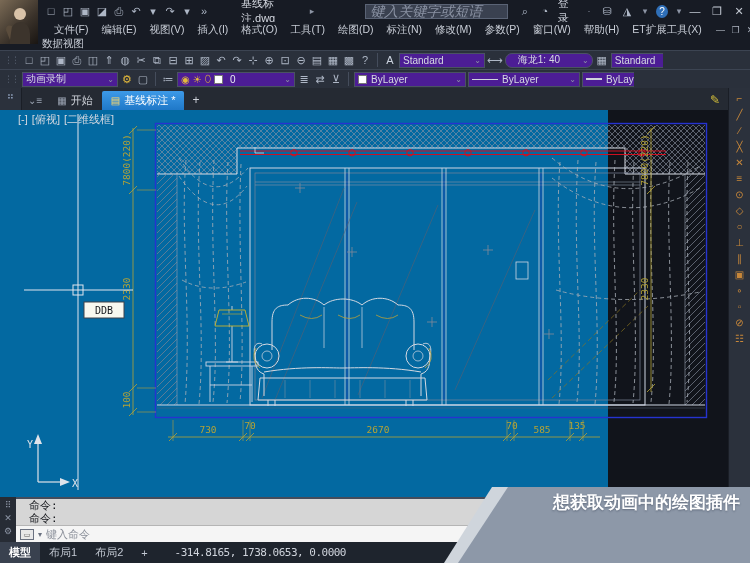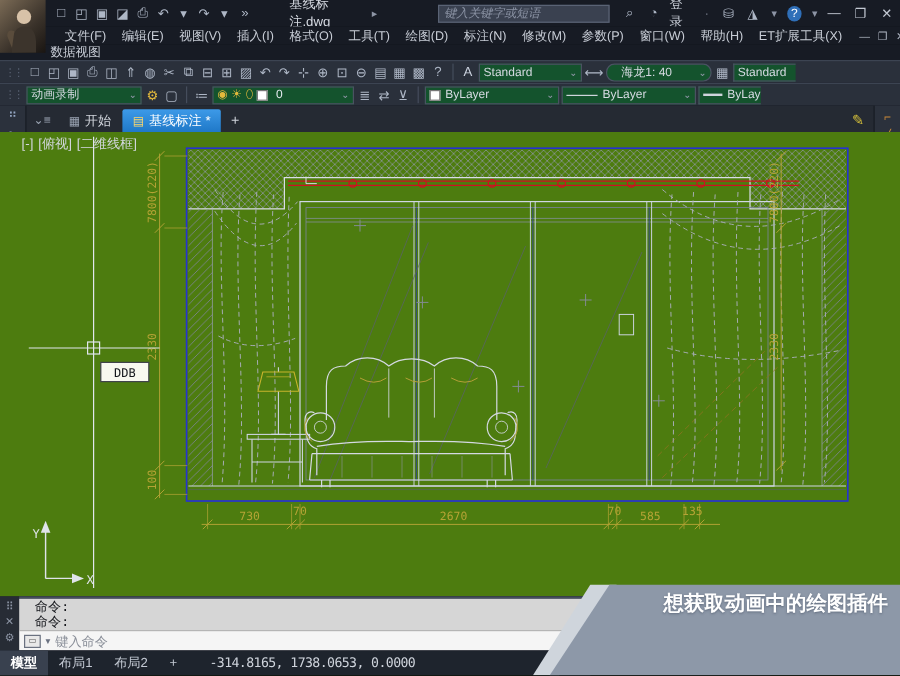--- a/index.html
+++ b/index.html
@@ -9,39 +9,39 @@
   #app { position:relative; width:750px; height:563px; background:#11141b; }
 
   
   .t-title { left:0; top:0; width:750px; height:22px; background:#171b24; display:flex; align-items:center; color:#c9ced8; font-size:11px; }
   .avatar { left:0; top:0; width:38px; height:44px; background:linear-gradient(135deg,#7a6a55,#3a322a 60%,#191512); z-index:12; }
   .avatar svg { width:100%; height:100%; }
   .qa { display:flex; align-items:center; gap:3px; margin-left:44px; }
   .ic { display:inline-block; min-width:14px; text-align:center; font-size:11px; color:#aeb7c6; cursor:default; }
   .ic.sm { min-width:10px; font-size:9px; color:#8d95a5; }
   .fname { margin-left:30px; color:#d6dae2; font-size:11px; }
-  .searchbox { margin-left:48px; width:145px; height:15px; background:#3a4150; border:1px solid #5a6375; color:#8b93a4; font-size:10px; font-style:italic; padding:0 4px; line-height:13px; white-space:nowrap; overflow:hidden; }
+  .searchbox { margin-left:48px; width:145px; height:15px; background:#3a4150; border:1px solid #5a6375; color:#8b93a4; font-size:14px; font-style:italic; padding:0 4px; line-height:13px; white-space:nowrap; overflow:hidden; }
   .tgroup { display:flex; align-items:center; gap:6px; margin-left:10px; }
   .login { color:#c9ced8; font-size:11px; }
   .helpdot { width:13px; height:13px; border-radius:50%; background:#2f6fb8; color:#fff; font-size:10px; text-align:center; line-height:13px; }
   .winbtns { margin-left:auto; display:flex; }
   .winbtns span { width:22px; text-align:center; color:#c2c8d2; font-size:11px; }
 
   .t-menu { left:12px; top:22px; width:750px; height:15px; background:#171b24; display:flex; align-items:center; padding-left:42px; }
   .t-menu [data-name="menu-item"] { color:#c8cdd6; font-size:10.5px; margin-right:13px; white-space:nowrap; }
   .docbtns { margin-left:auto; margin-right:4px; display:flex; }
   .docbtns span { width:15px; text-align:center; color:#aeb5c1; font-size:9px; }
   .t-menu2 { left:0; top:37px; width:750px; height:13px; background:#171b24; color:#c8cdd6; font-size:10.5px; padding-left:42px; }
 
   
   .tb { left:0; width:750px; height:19px; background:#2a303b; border-top:1px solid #3c4452; display:flex; align-items:center; gap:2px; padding-left:2px; }
   .tb1 { top:50px; } .tb2 { top:69px; }
   .grip { color:#5a6374; font-size:9px; letter-spacing:-2px; margin:0 2px; }
   .sep { width:1px; height:14px; background:#454d5c; margin:0 3px; }
-  .combo { height:15px; background:#14532d; border:1px solid #4a5262; color:#d6dae2; font-size:10px; display:flex; align-items:center; padding:0 3px; white-space:nowrap; overflow:hidden; }
+  .combo { height:15px; background:#4c1d95; border:1px solid #4a5262; color:#d6dae2; font-size:10px; display:flex; align-items:center; padding:0 3px; white-space:nowrap; overflow:hidden; }
   .combo .car { margin-left:auto; color:#8d95a5; font-size:8px; padding-left:4px; }
   .swatch { width:9px; height:9px; background:#fff; border:1px solid #777; margin-right:4px; flex:0 0 auto; }
   .ltline { width:26px; border-top:1px solid #cfd4dc; margin-right:4px; flex:0 0 auto; }
   .lyr { display:flex; align-items:center; gap:3px; }
   .y { color:#e3b93c; } .w { color:#e8ecf2; }
 
   
   .tabs { left:22px; top:88px; width:706px; height:22px; background:#252a33; display:flex; align-items:flex-end; }
   .tabmenu { color:#9aa3b2; font-size:10px; margin:0 6px 4px 6px; }
   .tab { height:19px; display:flex; align-items:center; gap:4px; padding:0 9px; font-size:11px; color:#cfd3da; }
@@ -52,21 +52,21 @@
 
   
   .side { top:88px; width:22px; height:409px; background:#2b313c; display:flex; flex-direction:column; align-items:center; padding-top:3px; gap:1px; }
   .side-l { left:0; border-right:1px solid #1a1e26; }
   .side-r { left:728px; border-left:1px solid #1a1e26; }
   .side [data-name$="-icon"] { width:17px; height:15px; line-height:15px; text-align:center; font-size:10px; }
   .side-l [data-name$="-icon"] { color:#93a5c2; }
   .side-r [data-name$="-icon"] { color:#c7873a; }
 
   
-  .canvas { left:0; top:110px; width:750px; height:387px; background:#4d7c0f; }
+  .canvas { left:0; top:110px; width:608px; height:387px; background:#0369a1; }
   .vplabel { position:absolute; left:18px; top:2px; color:#d4d8e0; font-size:11px; z-index:5; }
   .vplabel span { margin-right:1px; }
 
   
   .cmd { left:0; top:497px; width:750px; height:45px; background:#272c35; display:flex; }
   .cmdside { width:16px; display:flex; flex-direction:column; align-items:center; color:#8d95a5; font-size:9px; padding-top:3px; gap:3px; }
   .cmdmain { flex:1; display:flex; flex-direction:column; border-top:2px solid #454d5c; }
   .cmdhist { height:26px; background:#d6d6d6; color:#15171c; font-family:"DejaVu Sans Mono", monospace; font-size:11px; line-height:13px; padding-left:13px; }
   .cmdin { height:17px; background:#f5f5f5; border-top:1px solid #b5b5b5; display:flex; align-items:center; font-size:11px; padding-left:4px; gap:4px; }
   .cmdin .pbox { width:14px; height:11px; border:1px solid #6a7180; background:#e8e8e8; font-size:7px; color:#555; text-align:center; line-height:10px; }

